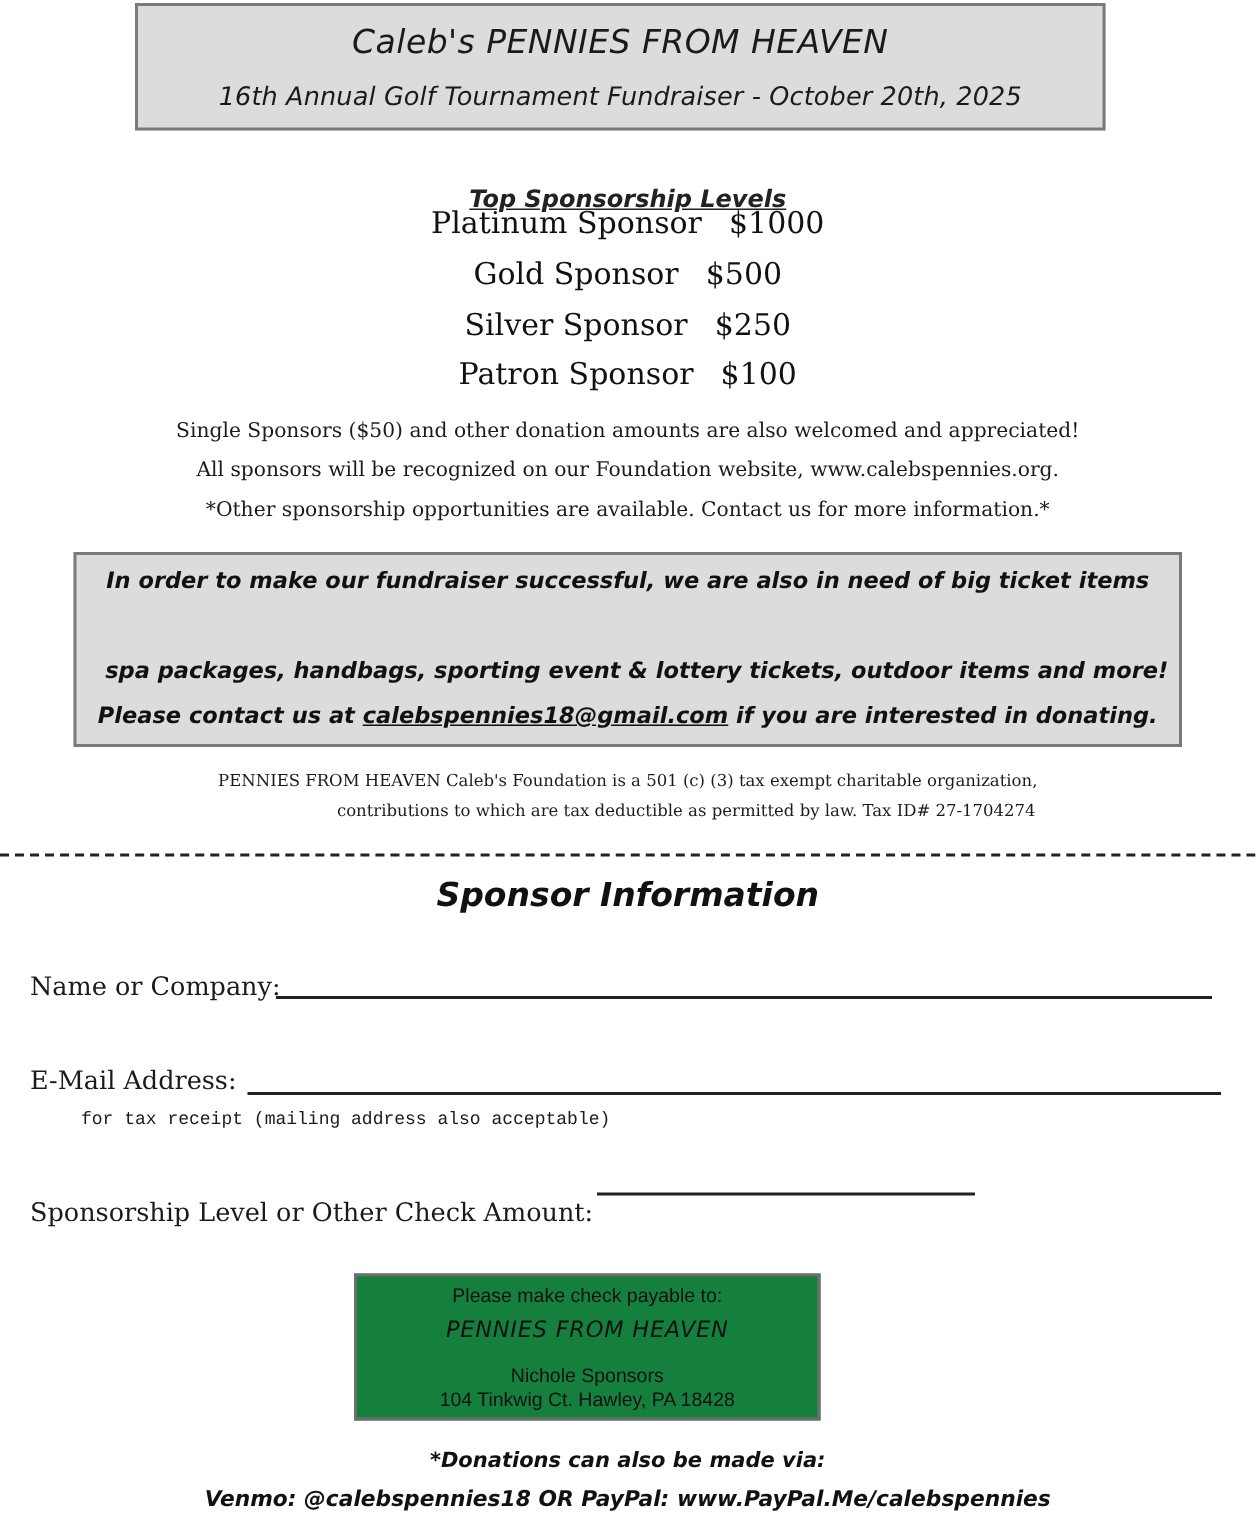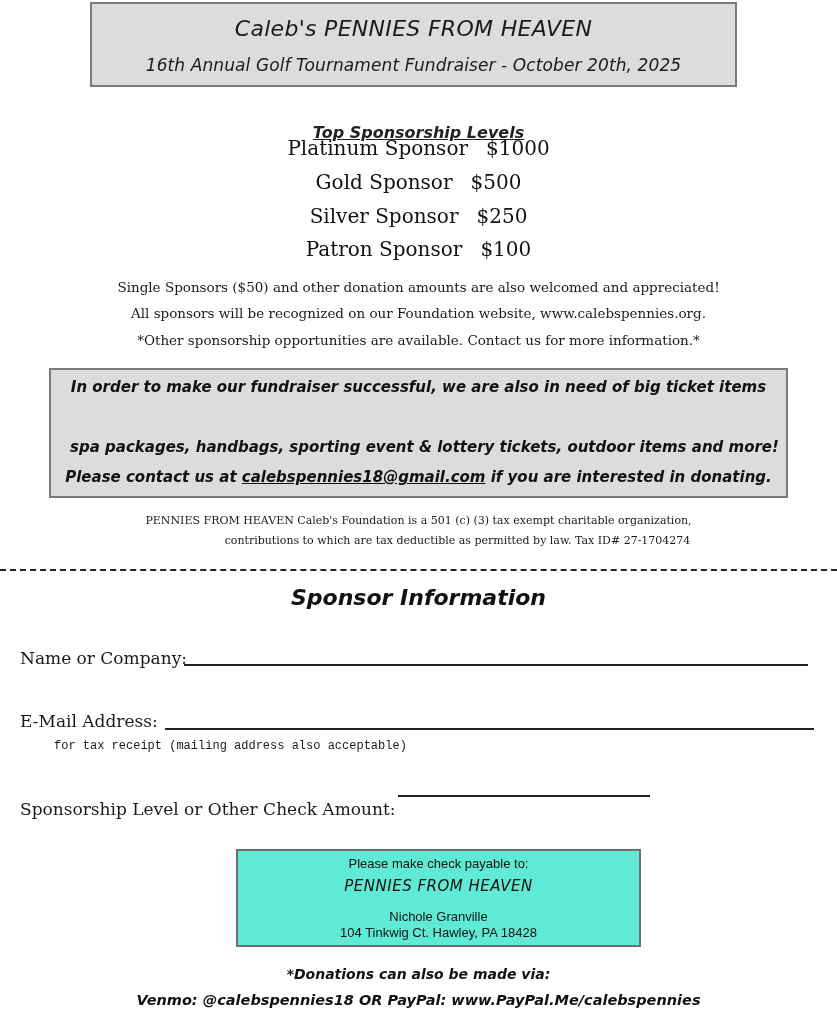--- a/index.html
+++ b/index.html
@@ -127,22 +127,22 @@
       border-bottom: 2px solid #222;
     }
     .form-hint {
       font-family: Liberation Mono, monospace;
       font-size: 12px;
       color: #1a1a1a;
     }
 
     
     .check-box {
-      left: 236px; top: 849px; width: 405px; height: 98px;
-      background: #5eead4;
+      left: 236px; top: 849px; width: 311px; height: 98px;
+      background: #15803d;
       border: 2px solid #6e6e6e;
       box-sizing: border-box;
     }
     .check-line {
       position: absolute; left: 0; right: 0;
       text-align: center;
       font-family: "Liberation Sans", sans-serif;
       color: #111;
     }
 
@@ -201,18 +201,18 @@
 <div class="abs form-label" style="left:20px; top:711px;">E-Mail Address:</div>
 <div class="abs form-line" style="left:165px; top:728px; width:649px;"></div>
 <div class="abs form-hint" style="left:54px; top:739px;">for tax receipt (mailing address also acceptable)</div>
 
 <div class="abs form-label" style="left:20px; top:778px;margin-top:21px;">Sponsorship Level or Other Check Amount:</div>
 <div class="abs form-line" style="left:398px; top:795px; width:252px;"></div>
 
 <div class="abs check-box">
   <div class="check-line" style="top:5px; font-size:13px;">Please make check payable to:</div>
   <div class="check-line" style="top:26px; font-size:15px; font-style:italic; font-family:'DejaVu Sans', sans-serif; letter-spacing:0.5px;">PENNIES FROM HEAVEN</div>
-  <div class="check-line" style="top:58px; font-size:13px;">Nichole Granville</div>
+  <div class="check-line" style="top:58px; font-size:13px;">Nichole Sponsors</div>
   <div class="check-line" style="top:74px; font-size:13px;">104 Tinkwig Ct.  Hawley, PA  18428</div>
 </div>
 
 <div class="abs donate-line" style="top:966px; font-size:14px;">*Donations can also be made via:</div>
 <div class="abs donate-line" style="top:992px; font-size:14.5px;">Venmo: @calebspennies18 OR PayPal: www.PayPal.Me/calebspennies</div>
 
 </body></html>

